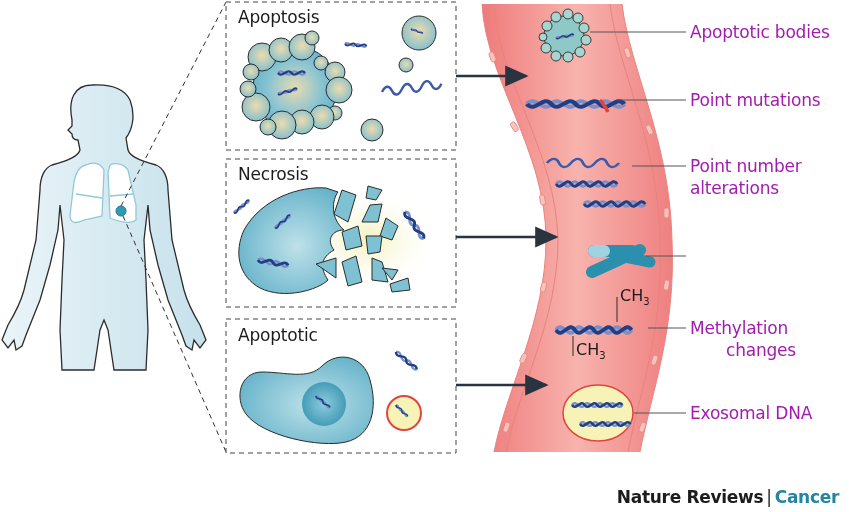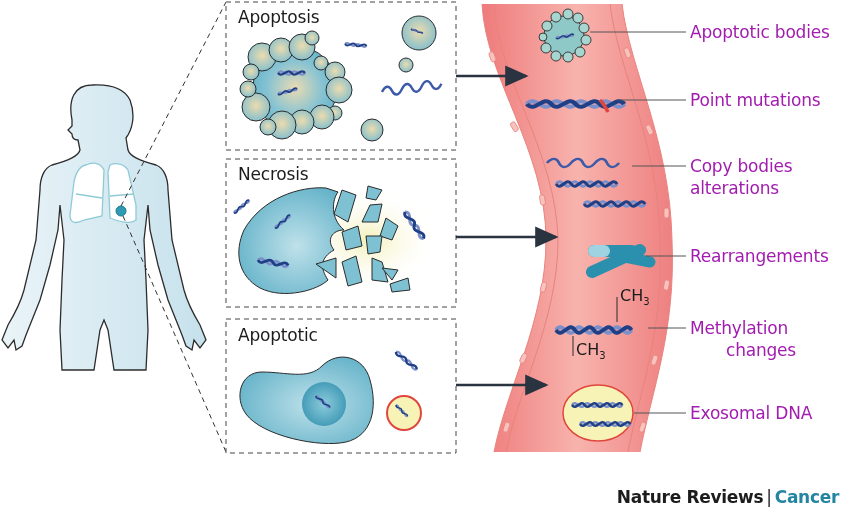--- a/index.html
+++ b/index.html
@@ -244,23 +244,22 @@
     <line x1="618" y1="100" x2="686" y2="100"></line>
     <line x1="632" y1="166" x2="686" y2="166"></line>
     <line x1="646" y1="256" x2="686" y2="256"></line>
     <line x1="648" y1="328" x2="686" y2="328"></line>
     <line x1="634" y1="413" x2="686" y2="413"></line>
   </g>
 </svg>
 
 <div class="lbl" style="left:690px;top:22px;">Apoptotic bodies</div>
 <div class="lbl" style="left:690px;top:90px;text-align:right;">Point mutations</div>
-<div class="lbl" style="left:690px;top:156px;">Copy bodies</div>
+<div class="lbl" style="left:690px;top:156px;">Point number</div>
 <div class="lbl" style="left:690px;top:178px;text-align:center;">alterations</div>
-<div class="lbl" style="left:690px;top:246px;">Rearrangements</div>
 <div class="lbl" style="left:690px;top:318px;">Methylation</div>
 <div class="lbl" style="left:726px;top:340px;">changes</div>
 <div class="lbl" style="left:690px;top:403px;">Exosomal DNA</div>
 
 <div id="footer">
   <span>Nature Reviews</span><span class="sep">|</span><span class="acc">Cancer</span>
 </div>
 </div>
 
 </body></html>

